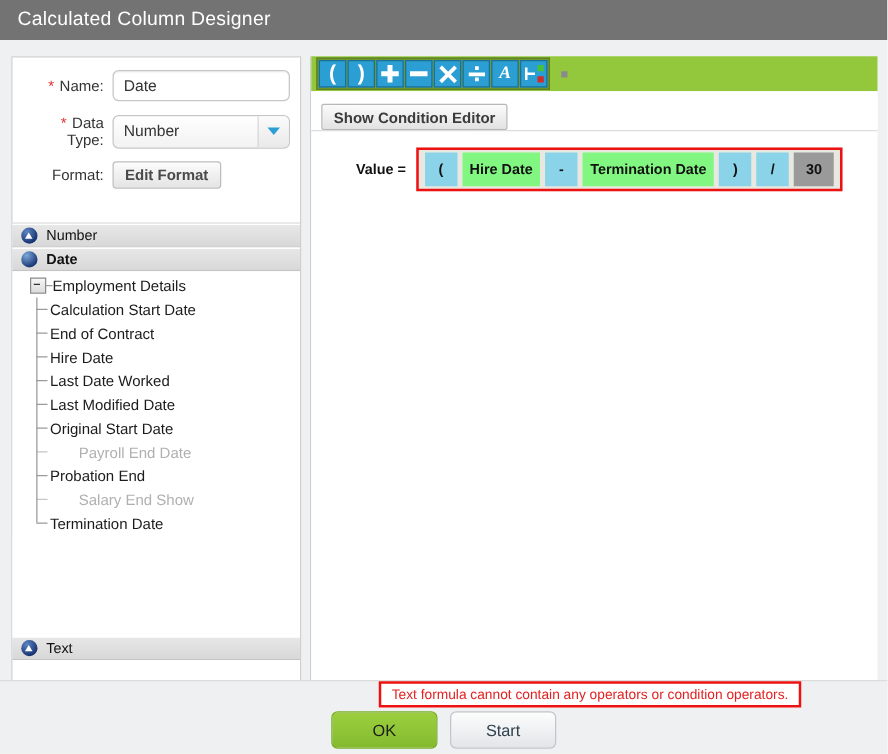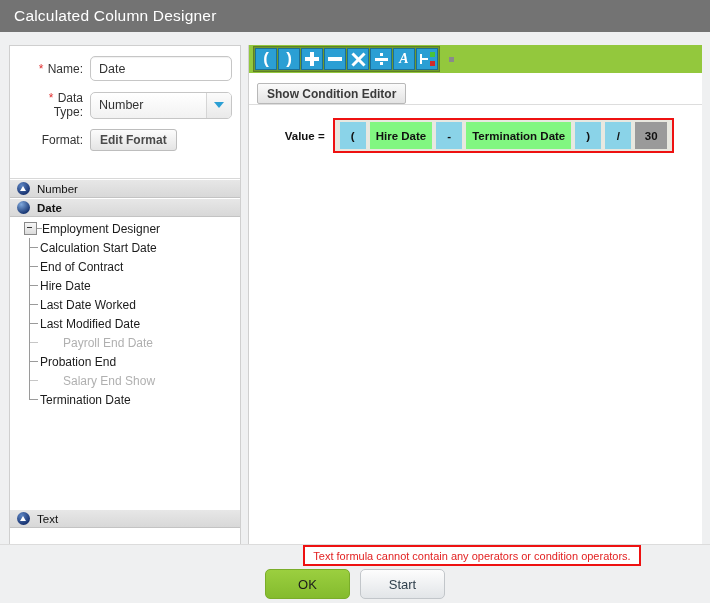--- a/index.html
+++ b/index.html
@@ -491,21 +491,21 @@
 
     <div class="acc-header bold">
       <span class="acc-icon sphere"></span>
       <span>Date</span>
     </div>
 
     <div id="tree-area">
       <div class="tree-root">
         <span class="expander"></span>
         <span class="root-dash"></span>
-        <span>Employment Designer</span>
+        <span>Employment Details</span>
       </div>
       <div id="tree-children">
           <div class="tree-item">
             <span class="leaf-dash"></span>
             <span>Calculation Start Date</span>
           </div>
           <div class="tree-item">
             <span class="leaf-dash"></span>
             <span>End of Contract</span>
           </div>
@@ -513,20 +513,24 @@
             <span class="leaf-dash"></span>
             <span>Hire Date</span>
           </div>
           <div class="tree-item">
             <span class="leaf-dash"></span>
             <span>Last Date Worked</span>
           </div>
           <div class="tree-item">
             <span class="leaf-dash"></span>
             <span>Last Modified Date</span>
+          </div>
+          <div class="tree-item">
+            <span class="leaf-dash"></span>
+            <span>Original Start Date</span>
           </div>
           <div class="tree-item disabled">
             <span class="leaf-dash"></span>
             <span>Payroll End Date</span>
           </div>
           <div class="tree-item">
             <span class="leaf-dash"></span>
             <span>Probation End</span>
           </div>
           <div class="tree-item disabled">

